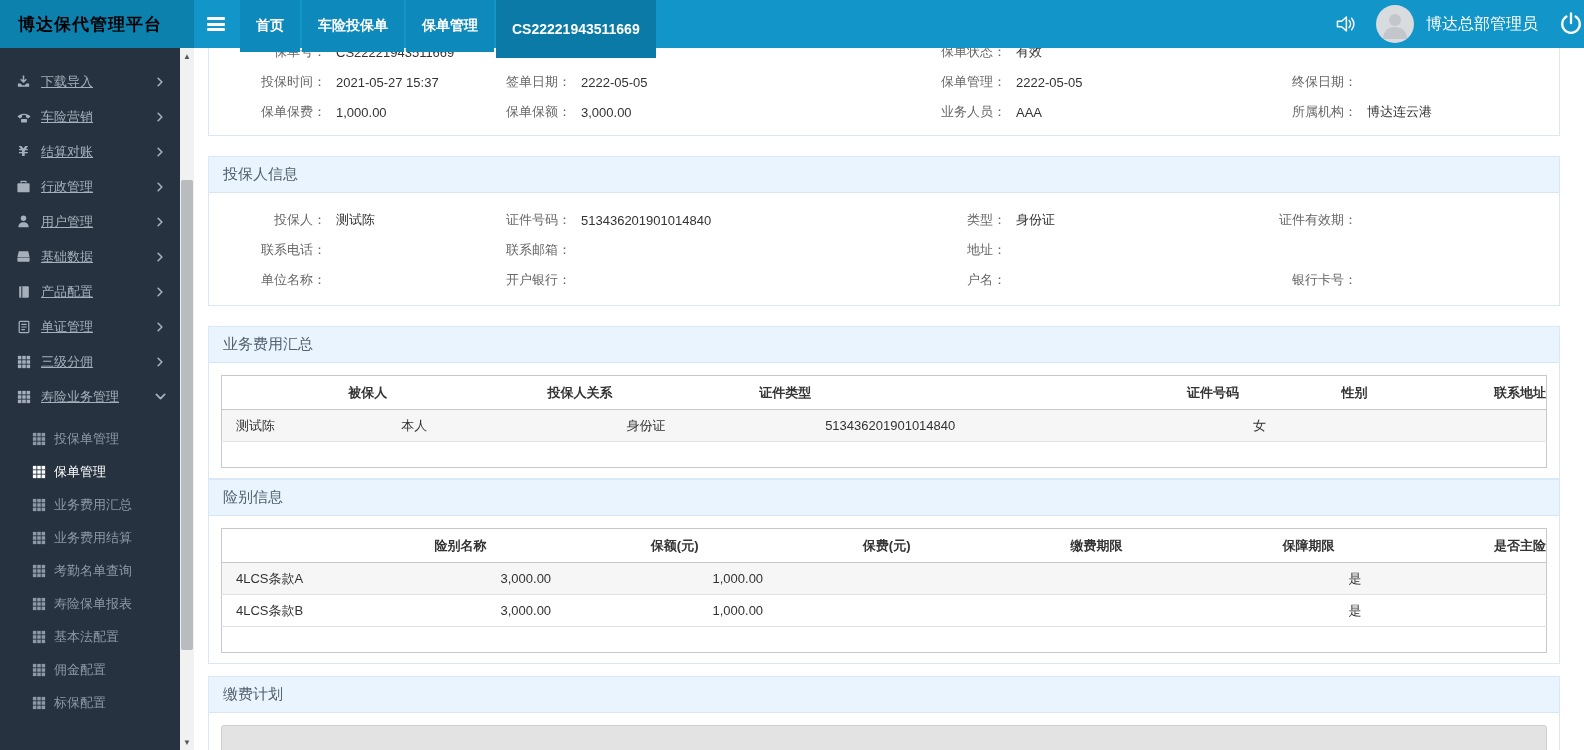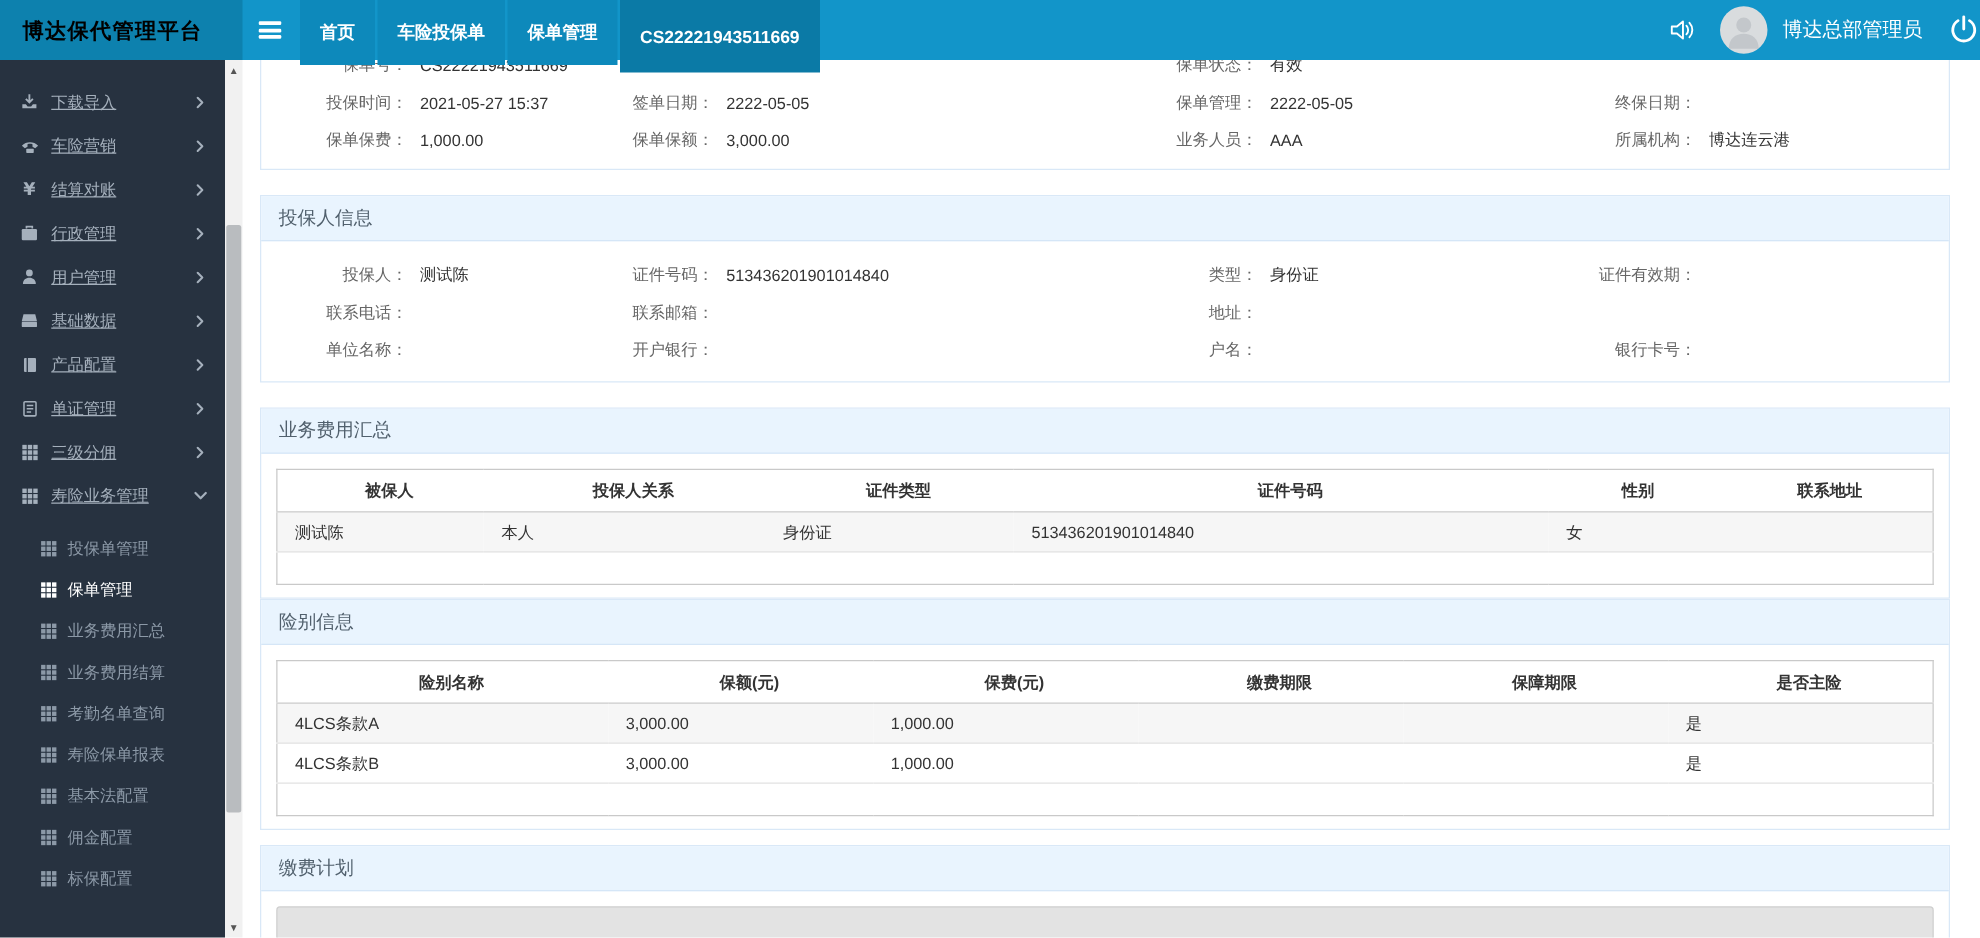--- a/index.html
+++ b/index.html
@@ -65,21 +65,21 @@
   
   .info-row { display:grid; grid-template-columns:280px 430px 340px 1fr; height:30px; align-items:center; }
   .cell { display:flex; align-items:center; font-size:13px; overflow:hidden; white-space:nowrap;}
   .lbl { color:#666; text-align:right; flex:0 0 auto; }
   .c1 .lbl { width:105px; } .c2 .lbl { width:70px; } .c3 .lbl { width:75px; } .c4 .lbl { width:86px; }
   .val { color:#333; margin-left:10px; }
 
   
   table { border-collapse:collapse; width:100%; table-layout:fixed; }
   .dtable { border:1px solid #c9c9c9; }
-  th { font-size:13px; color:#333; text-align:center; font-weight:bold; height:34px;
+  th { font-size:13px; color:#333; text-align:right; font-weight:bold; height:34px;
     padding-left:14px; border-bottom:1px solid #c9c9c9; background:#fff; }
   td { font-size:13px; color:#333; height:32px; padding-left:14px; border-bottom:1px solid #e2e2e2; }
   tr.stripe td { background:#f6f6f6; }
   tr.empty-row td { height:26px; border-bottom:none; background:#fff; }
   .clip-head { height:34px; background:#e3e3e3; border:1px solid #cecece; border-radius:3px 3px 0 0; }
 
   .mt { margin-top:20px; }
   svg { display:block; }
 </style>
 </head>

